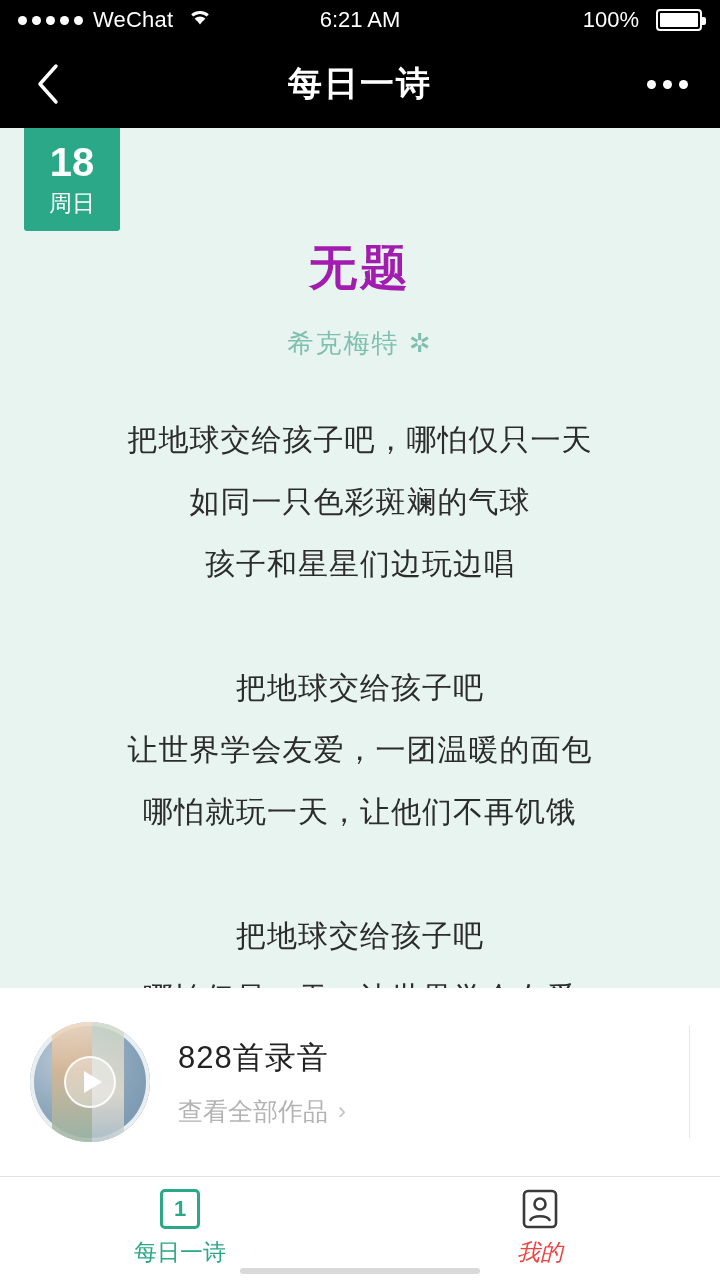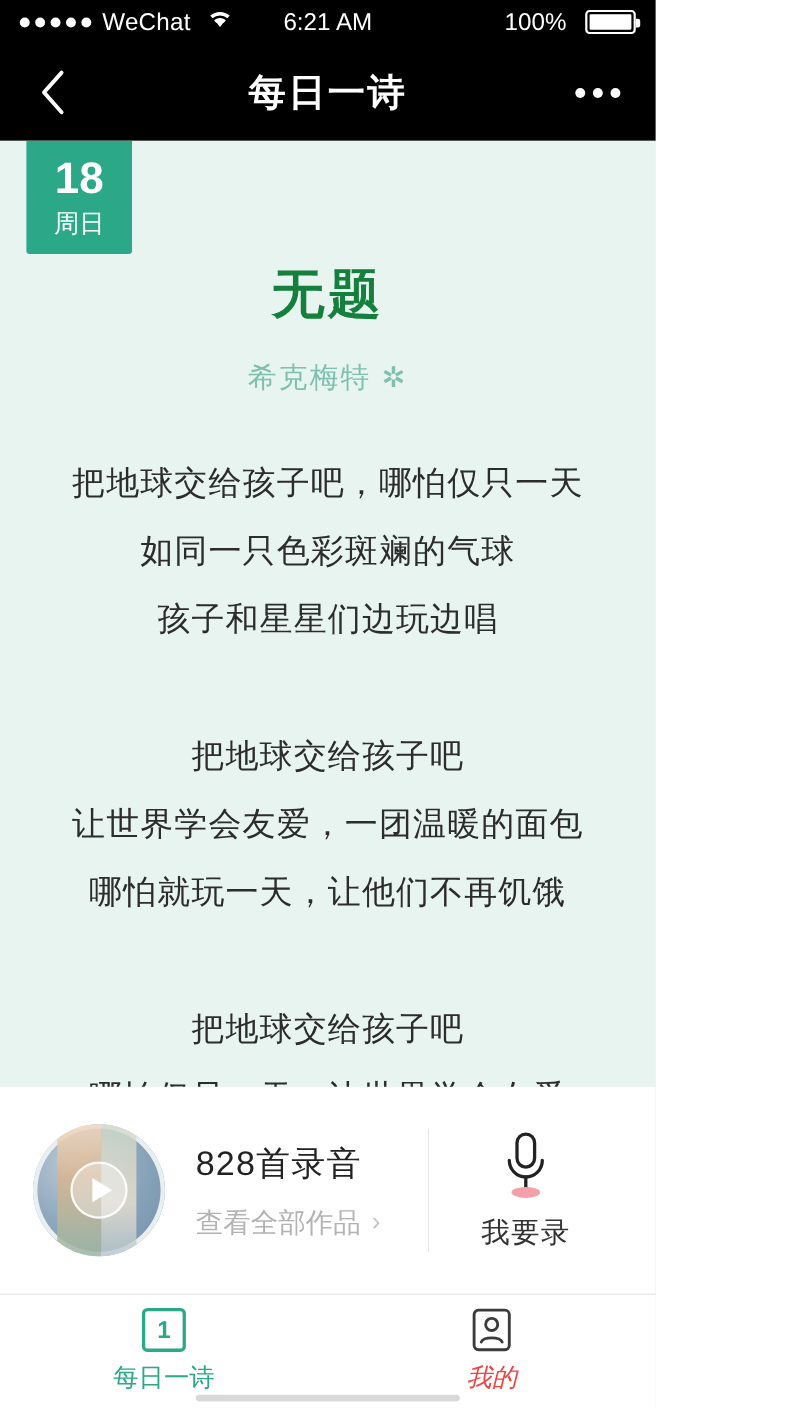--- a/index.html
+++ b/index.html
@@ -6,21 +6,21 @@
   html, body {
     width: 720px;
     height: 1280px;
     font-family: "Liberation Sans", sans-serif;
     background: #ffffff;
     overflow: hidden;
   }
 
   .phone {
     position: relative;
-    width: 596px;
+    width: 720px;
     height: 1280px;
     display: flex;
     flex-direction: column;
     background: #e8f3ef;
   }
 
   
   .status-bar {
     height: 40px;
     background: #000000;
@@ -118,21 +118,21 @@
     padding: 14px 0 16px;
     border-radius: 0 0 3px 3px;
   }
   .date-day { font-size: 40px; font-weight: bold; line-height: 1; }
   .date-week { font-size: 23px; margin-top: 10px; line-height: 1; }
 
   .poem { padding-top: 108px; text-align: center; }
   .poem-title {
     font-size: 48px;
     font-weight: bold;
-    color: #15803d;
+    color: #a21caf;
     letter-spacing: 3px;
   }
   .poem-author {
     margin-top: 26px;
     font-size: 26px;
     color: #7fbfae;
     letter-spacing: 2px;
   }
   .poem-body {
     margin-top: 48px;
@@ -350,29 +350,20 @@
         <span class="play-triangle"></span>
       </div>
       <div class="player-info">
         <div class="player-title">828首录音</div>
         <div class="player-sub">
           <span>查看全部作品</span>
           <span class="chev">›</span>
         </div>
       </div>
       <div class="player-divider"></div>
-      <div class="record">
-        <svg width="52" height="64" viewBox="0 0 52 64">
-          <rect x="18" y="4" width="16" height="30" rx="8" fill="none" stroke="#222" stroke-width="3"></rect>
-          <path d="M11 28a15 15 0 0 0 30 0" fill="none" stroke="#222" stroke-width="3" stroke-linecap="round"></path>
-          <line x1="26" y1="43" x2="26" y2="54" stroke="#222" stroke-width="3" stroke-linecap="round"></line>
-          <ellipse cx="26" cy="57" rx="13" ry="5" fill="#f4a0a8"></ellipse>
-        </svg>
-        <div class="record-label">我要录</div>
-      </div>
     </div>
   </div>
 
   <div class="tab-bar">
     <div class="tab active">
       <div class="tab-icon-box">
         <span>1</span>
       </div>
       <div class="tab-label">每日一诗</div>
     </div>

